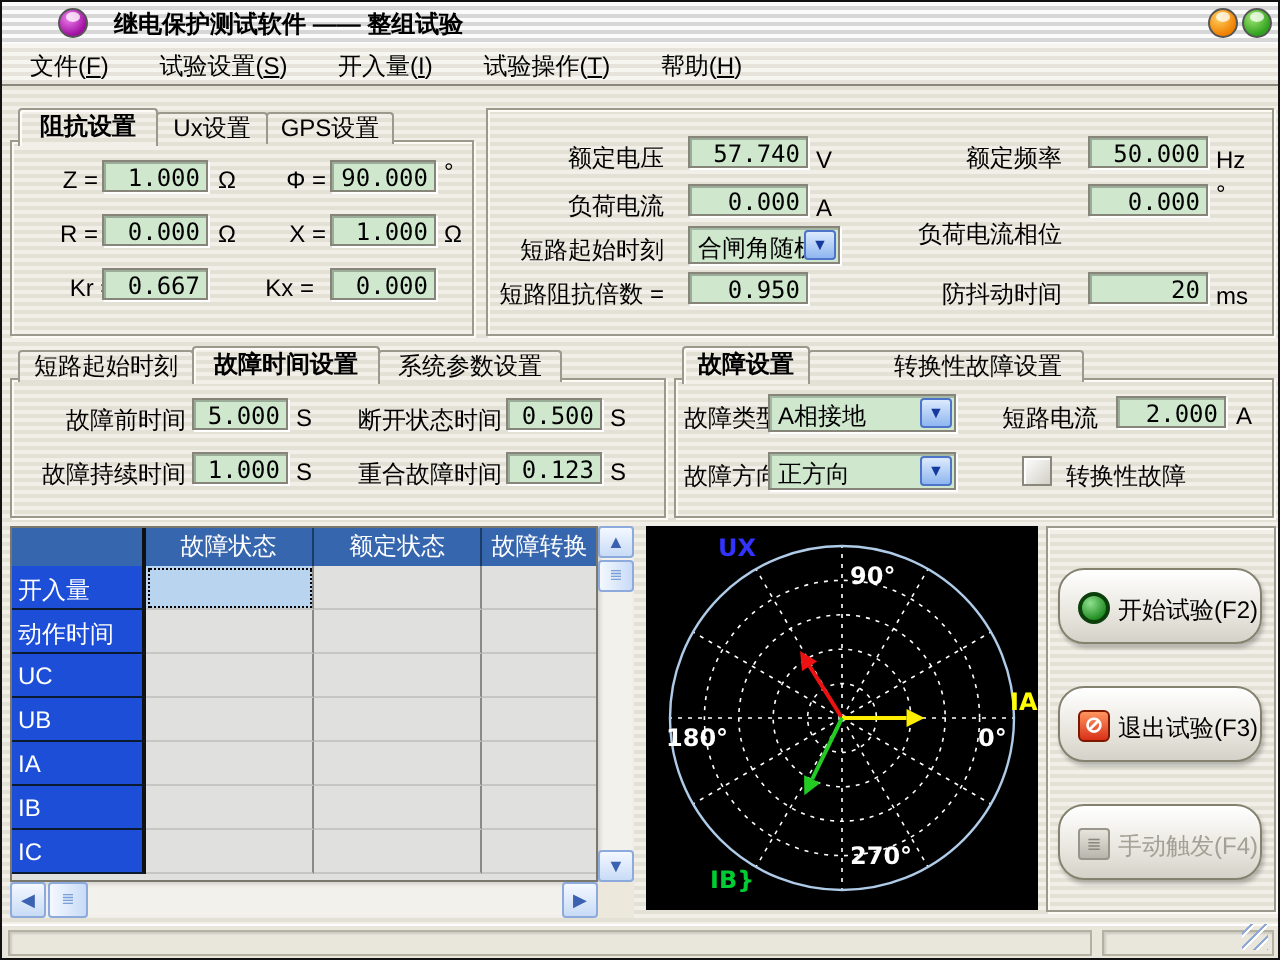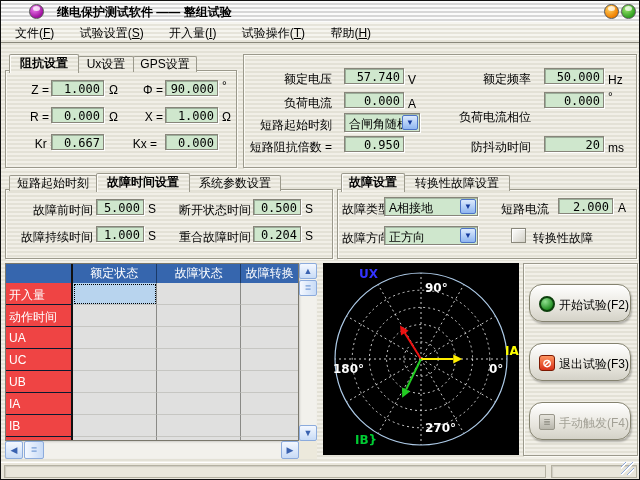--- a/index.html
+++ b/index.html
@@ -53,21 +53,21 @@
   .checkbox{position:absolute;width:15px;height:15px;box-sizing:border-box;
     background:linear-gradient(135deg,#ffffff,#d2d0c6);border:1px solid #8a887c;
     box-shadow:inset 1px 1px 0 #fff;}
   
   #table{position:absolute;left:4px;top:262px;width:312px;height:196px;}
   #grid{position:absolute;left:0;top:0;width:294px;height:178px;overflow:hidden;
     border:1px solid #7a786c;box-sizing:border-box;background:#e0e0df;}
   .thead{display:flex;height:19px;background:#3666ae;color:#fff;}
   .thead .hc{box-sizing:border-box;text-align:center;line-height:19px;border-right:1px solid #1a3a68;overflow:hidden;white-space:nowrap;}
   .trow{display:flex;height:22px;}
-  .rowhead{width:67px;box-sizing:border-box;background:#ef4444;color:#fff;
+  .rowhead{width:67px;box-sizing:border-box;background:#1d4ed8;color:#fff;
     border-bottom:1px solid #0a1a30;border-right:2px solid #111;padding:4px 0 0 3px;overflow:hidden;white-space:nowrap;}
   .tcell{box-sizing:border-box;background:#e0e0df;border-bottom:1px solid #c6c6c2;border-right:1px solid #8a8a86;}
   .tcell.selected{background:#b8d4ee;outline:1px dotted #000;outline-offset:-2px;}
   
   .sb-btn{position:absolute;box-sizing:border-box;border:1px solid #8cabdc;border-radius:2px;
     background:linear-gradient(#f4f8ff,#c8dbf6);color:#3a62b0;font-size:9px;text-align:center;line-height:14px;}
   .sb-track{position:absolute;background:#f2f1ec;box-shadow:inset 1px 1px 2px rgba(0,0,0,.15);}
   .sb-thumb{position:absolute;box-sizing:border-box;border:1px solid #8cabdc;border-radius:2px;
     background:linear-gradient(90deg,#f4f8ff,#c8dbf6);color:#7aa0d8;font-size:8px;text-align:center;line-height:14px;}
   #corner{position:absolute;left:294px;top:178px;width:18px;height:18px;background:#ece9dc;}
@@ -174,27 +174,27 @@
     <span class="flabel" style="left:2px;top:29px;width:86px;">故障前时间</span>
     <div class="field" style="left:91px;top:26px;width:48px;">5.000</div>
     <span class="funit" style="left:143px;top:29px;">S</span>
     <span class="flabel" style="left:158px;top:29px;width:88px;">断开状态时间</span>
     <div class="field" style="left:248px;top:26px;width:48px;">0.500</div>
     <span class="funit" style="left:300px;top:29px;">S</span>
     <span class="flabel" style="left:2px;top:56px;width:86px;">故障持续时间</span>
     <div class="field" style="left:91px;top:53px;width:48px;">1.000</div>
     <span class="funit" style="left:143px;top:56px;">S</span>
     <span class="flabel" style="left:158px;top:56px;width:88px;">重合故障时间</span>
-    <div class="field" style="left:248px;top:53px;width:48px;">0.204</div>
+    <div class="field" style="left:248px;top:53px;width:48px;">0.123</div>
     <span class="funit" style="left:300px;top:56px;">S</span>
   </div>
 
   <div class="panel" id="panel-fault" style="left:336px;top:172px;width:300px;height:86px;">
     <div class="tab active" style="left:4px;width:62px;">故障设置</div>
-    <div class="tab" style="left:67px;width:104px;">转换性故障设置</div>
+    <div class="tab" style="left:67px;width:104px;padding-left:32px;">转换性故障设置</div>
     <div class="tabbox"></div>
     <span class="flabel left" style="left:5px;top:28px;width:52px;">故障类型</span>
     <div class="dropdown" style="left:47px;top:24px;width:94px;">
       <span class="dd-value">A相接地</span>
       <span class="dd-btn">▼</span>
     </div>
     <span class="flabel" style="left:160px;top:28px;width:52px;">短路电流</span>
     <div class="field" style="left:221px;top:25px;width:55px;">2.000</div>
     <span class="funit" style="left:281px;top:28px;">A</span>
     <span class="flabel left" style="left:5px;top:57px;width:52px;">故障方向</span>
@@ -203,39 +203,33 @@
       <span class="dd-btn">▼</span>
     </div>
     <div class="checkbox" style="left:174px;top:55px;"></div>
     <span class="flabel left" style="left:196px;top:57px;width:80px;">转换性故障</span>
   </div>
 
   <div id="table">
     <div id="grid">
       <div class="thead">
         <div class="hc" style="width:67px;border-right:2px solid #111;"></div>
+        <div class="hc" style="width:85px;">故障状态</div>
         <div class="hc" style="width:85px;">额定状态</div>
-        <div class="hc" style="width:85px;">故障状态</div>
         <div class="hc" style="width:57px;border-right:none;">故障转换</div>
       </div>
       <div id="grid-body">
           <div class="trow">
             <div class="rowhead">开入量</div>
             <div class="tcell selected" style="width: 85px;"></div>
             <div class="tcell" style="width: 85px;"></div>
             <div class="tcell" style="width: 57px; border-right: none;"></div>
           </div>
           <div class="trow">
             <div class="rowhead">动作时间</div>
-            <div class="tcell" style="width: 85px;"></div>
-            <div class="tcell" style="width: 85px;"></div>
-            <div class="tcell" style="width: 57px; border-right: none;"></div>
-          </div>
-          <div class="trow">
-            <div class="rowhead">UA</div>
             <div class="tcell" style="width: 85px;"></div>
             <div class="tcell" style="width: 85px;"></div>
             <div class="tcell" style="width: 57px; border-right: none;"></div>
           </div>
           <div class="trow">
             <div class="rowhead">UC</div>
             <div class="tcell" style="width: 85px;"></div>
             <div class="tcell" style="width: 85px;"></div>
             <div class="tcell" style="width: 57px; border-right: none;"></div>
           </div>

